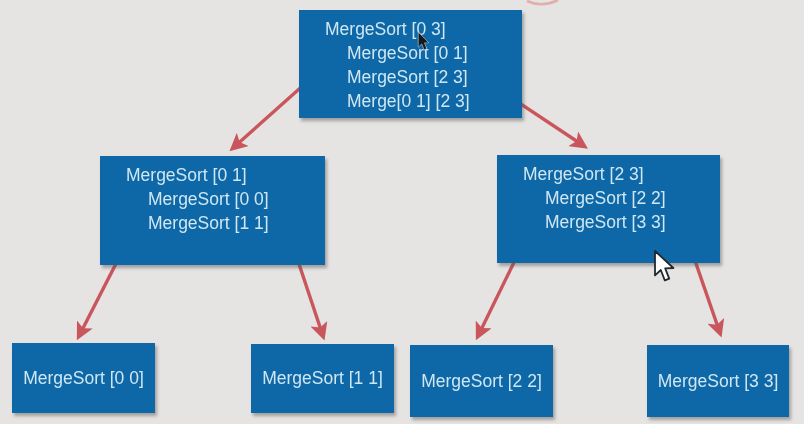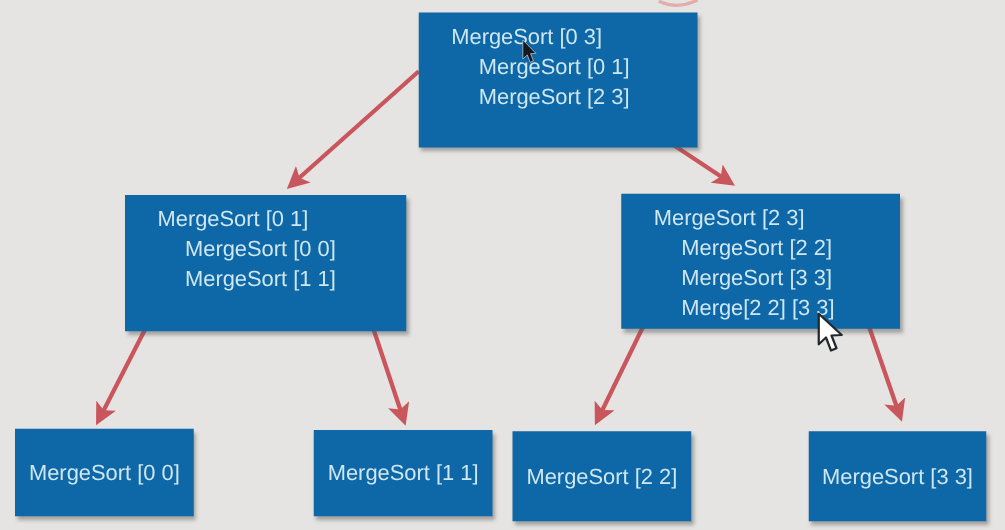--- a/index.html
+++ b/index.html
@@ -28,21 +28,21 @@
     box-shadow: 2px 3px 3px rgba(80,80,78,.45);
     box-sizing: border-box;
   }
   .multi { font-size: 17.5px; line-height: 24px; padding-top: 7px; }
   .multi .nline { padding-left: 26px; white-space: pre; }
   .multi .nline + .nline { padding-left: 48px; }
   .leaf {
     display: flex; align-items: center; justify-content: center;
     font-size: 17.5px;
   }
-  #n0 { left: 299px; top: 10px;  width: 223px; height: 108px; margin-left: 36px; }
+  #n0 { left: 299px; top: 10px;  width: 223px; height: 108px; }
   #n1 { left: 100px; top: 156px; width: 225px; height: 109px; }
   #n2 { left: 497px; top: 155px; width: 223px; height: 108px; }
   #n3 { left: 12px;  top: 343px; width: 143px; height: 70px; }
   #n4 { left: 251px; top: 344px; width: 143px; height: 69px; }
   #n5 { left: 410px; top: 345px; width: 143px; height: 72px; }
   #n6 { left: 647px; top: 345px; width: 142px; height: 72px; }
   .cursor { position: absolute; pointer-events: none; }
   #cursor-small { left: 417px; top: 32px; width: 13px; height: 21px; }
   #cursor-large { left: 653px; top: 250px; width: 24px; height: 34px; }
 </style>
@@ -63,33 +63,33 @@
     <line x1="147" y1="203" x2="79" y2="336" marker-end="url(#ah)"></line>
     <line x1="285" y1="222" x2="323" y2="336" marker-end="url(#ah)"></line>
     <line x1="542" y1="205" x2="478" y2="336" marker-end="url(#ah)"></line>
     <line x1="682" y1="223" x2="720" y2="333" marker-end="url(#ah)"></line>
   </svg>
 
   <div id="n0" class="node multi">
     <div class="nline">MergeSort [0 3]</div>
     <div class="nline">MergeSort [0 1]</div>
     <div class="nline">MergeSort [2 3]</div>
+    <div class="nline">Merge[0 1] [2 3]</div>
   </div>
 
   <div id="n1" class="node multi">
     <div class="nline">MergeSort [0 1]</div>
     <div class="nline">MergeSort [0 0]</div>
     <div class="nline">MergeSort [1 1]</div>
   </div>
 
   <div id="n2" class="node multi">
     <div class="nline">MergeSort [2 3]</div>
     <div class="nline">MergeSort [2 2]</div>
     <div class="nline">MergeSort [3 3]</div>
-    <div class="nline">Merge[2 2] [3 3]</div>
   </div>
 
   <div id="n3" class="node leaf">
     <span>MergeSort [0 0]</span>
   </div>
   <div id="n4" class="node leaf">
     <span>MergeSort [1 1]</span>
   </div>
   <div id="n5" class="node leaf">
     <span>MergeSort [2 2]</span>

